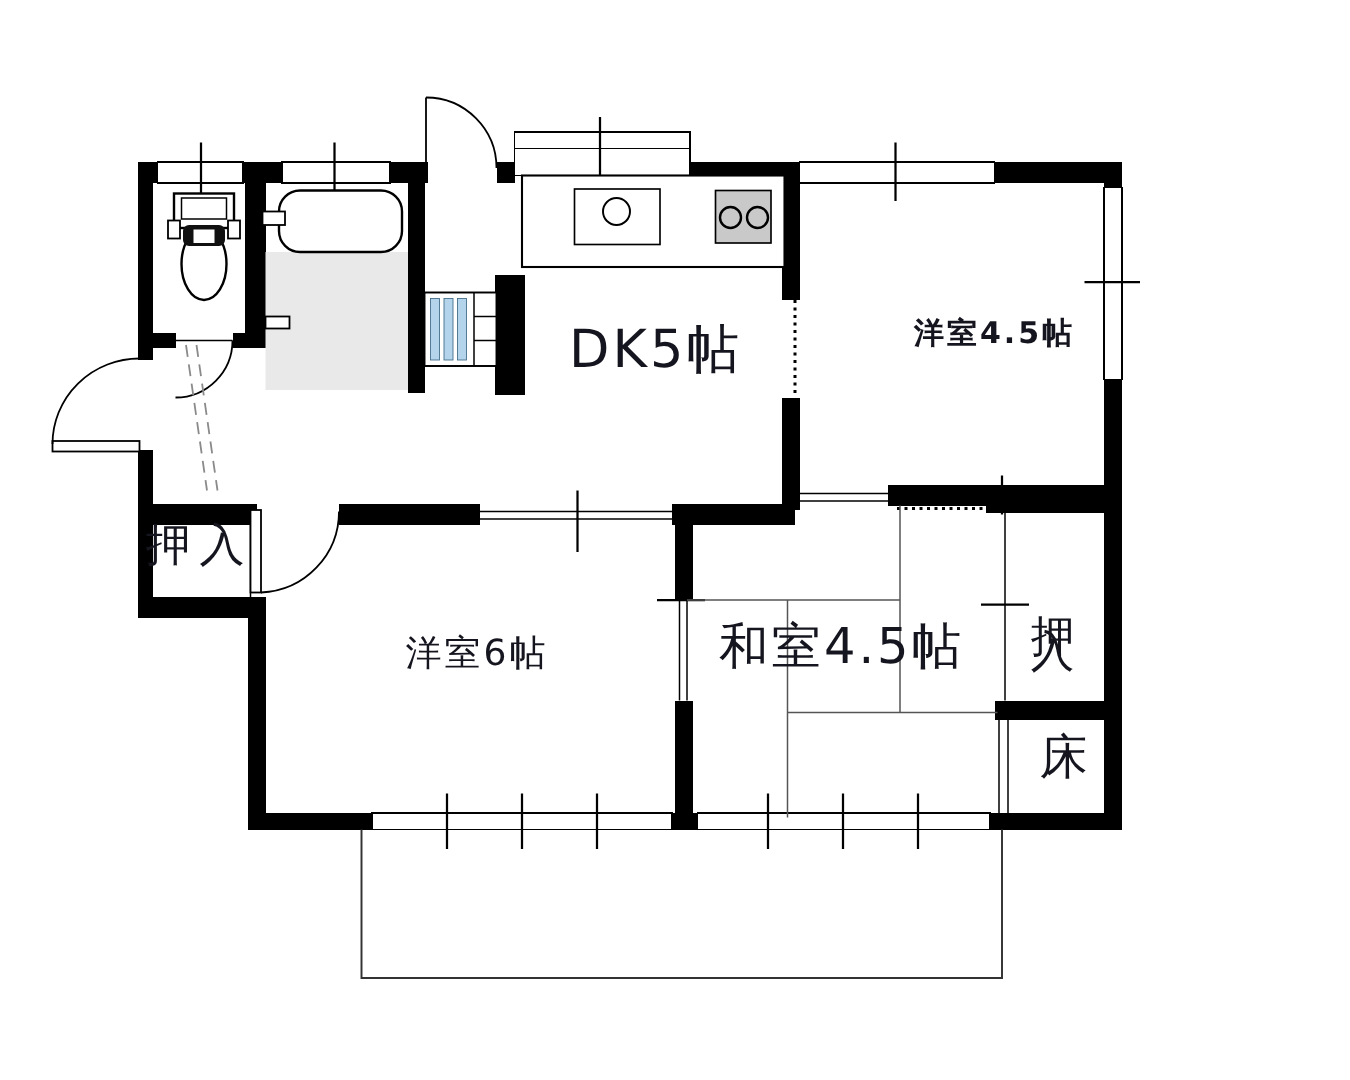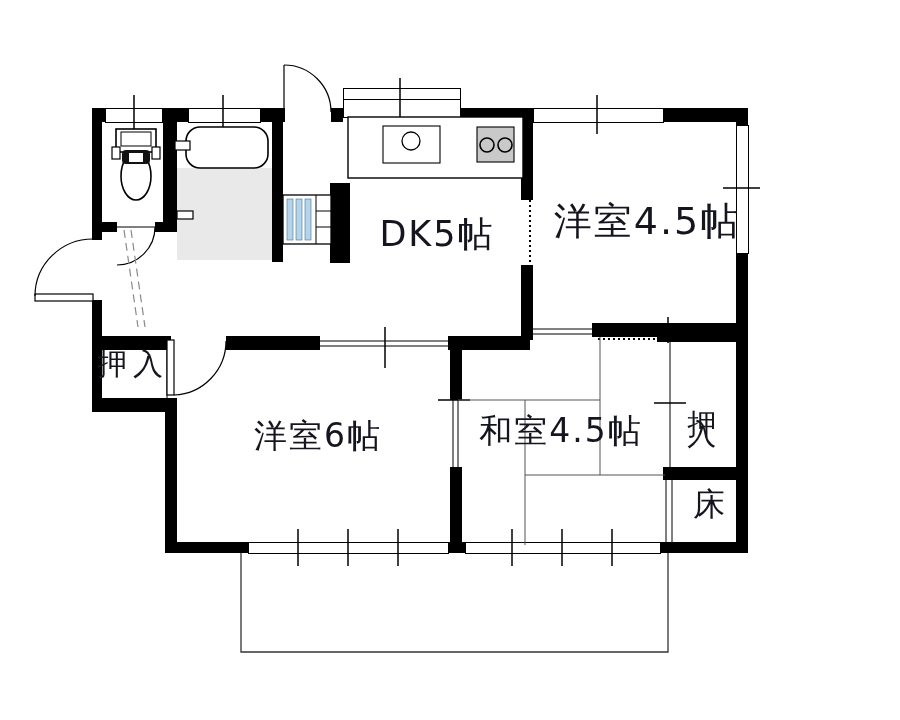--- a/index.html
+++ b/index.html
@@ -14,22 +14,22 @@
   .room-label{
     position:absolute;
     transform:translate(-50%,-50%);
     color:#15151f;
     white-space:nowrap;
     letter-spacing:2px;
     line-height:1.05;
     font-weight:500;
   }
   .lbl-dk{left:437px;top:234px;font-size:35px;}
-  .lbl-west45{left:647px;top:222px;font-size:38px;}
-  .lbl-west6{left:318px;top:436px;font-size:33px;}
+  .lbl-west45{left:663px;top:222px;font-size:20px;font-weight:bold;}
+  .lbl-west6{left:318px;top:436px;font-size:24px;}
   .lbl-wa45{left:561px;top:431px;font-size:33px;}
   .lbl-oshiire-left{left:133px;top:364px;font-size:30px;letter-spacing:6px;}
   .lbl-oshiire-right{
     left:702px;top:395px;font-size:29px;
     writing-mode:vertical-rl;text-orientation:upright;
     letter-spacing:8px;
   }
   .lbl-toko{left:710px;top:505px;font-size:32px;}
 </style>
 </head>

